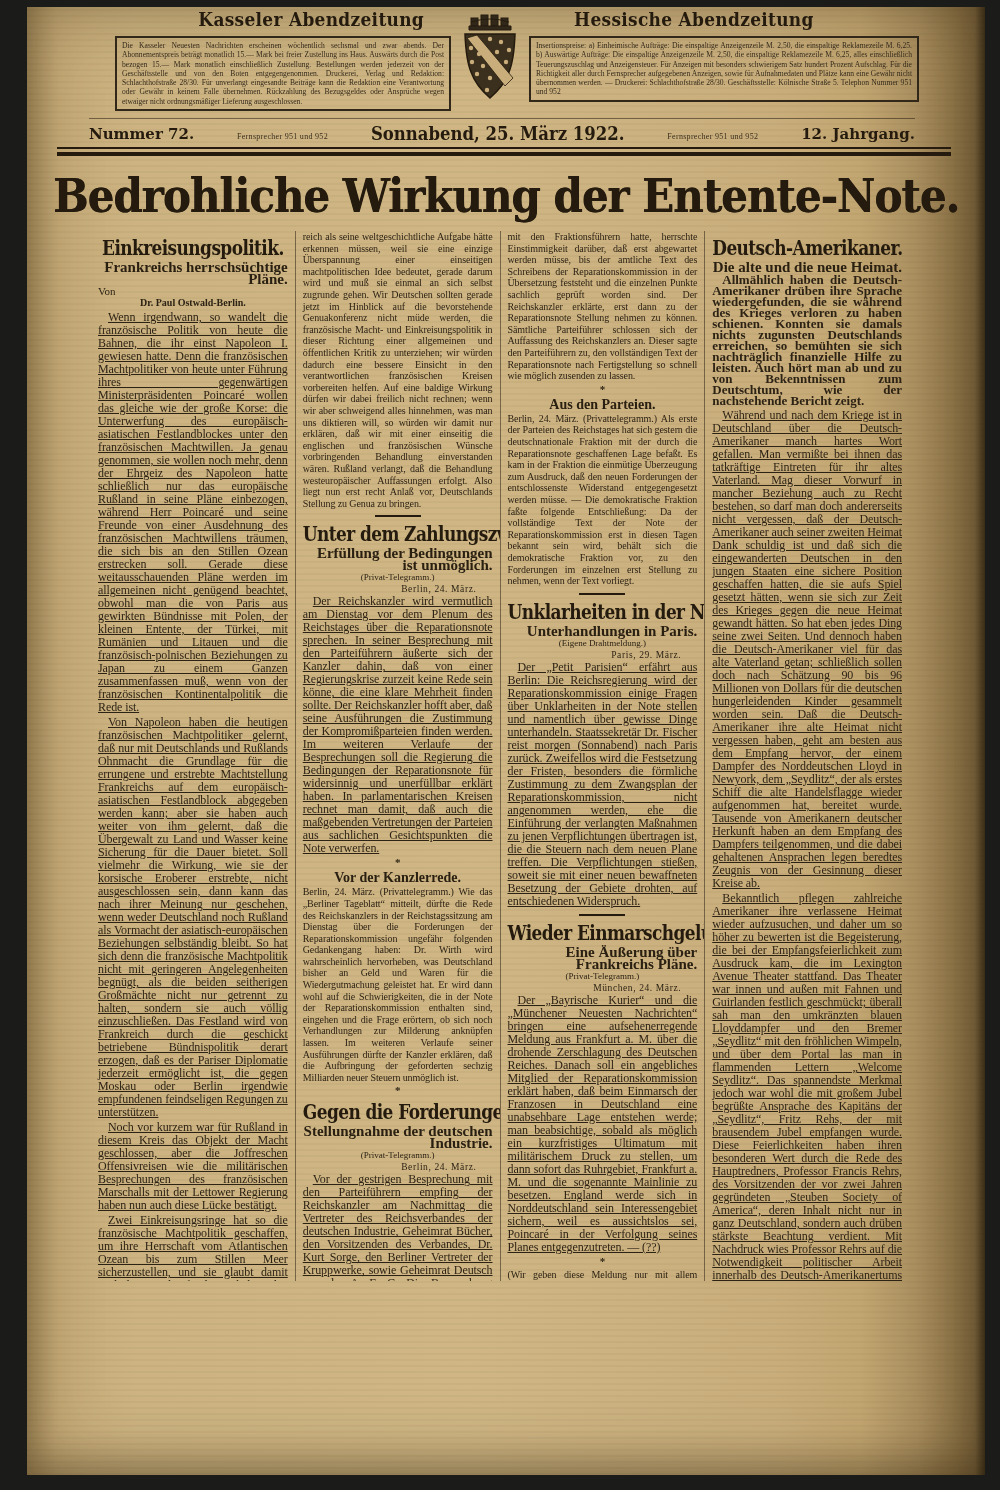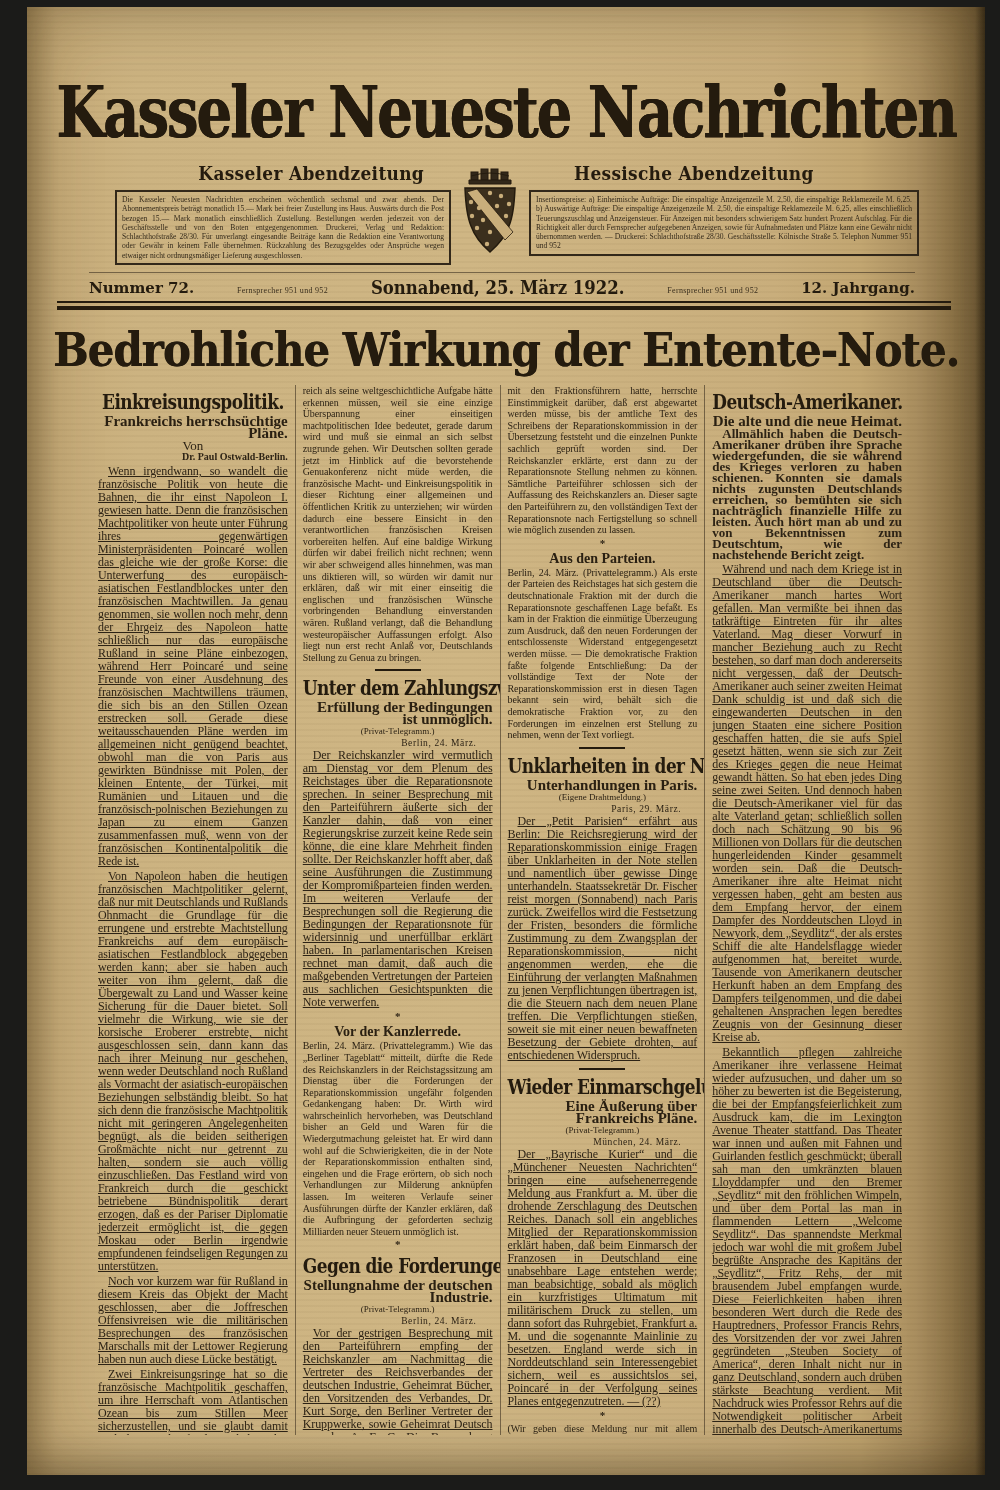--- a/index.html
+++ b/index.html
@@ -64,39 +64,36 @@
   .col{flex:1 1 0;padding:0 7px;overflow:hidden;}
   .col + .col{border-left:1px solid rgba(45,35,21,0.55);}
 
   .blk-h1{font-family:"DejaVu Serif",serif;font-weight:bold;font-size:17px;line-height:22px;
     text-align:center;margin:6px 0 2px;color:#241b0e;transform:scaleY(1.18);
     letter-spacing:-0.6px;white-space:nowrap;}
   .blk-h2{font-weight:bold;font-size:15px;line-height:12px;text-align:right;margin:1px 0;color:#2a2012;}
   .blk-h3{font-weight:bold;font-size:14px;line-height:13px;text-align:center;margin:4px 0 2px;color:#2a2012;}
   .blk-tele{font-size:9px;line-height:11px;text-align:center;}
   .blk-date{font-size:9.5px;line-height:12px;text-align:right;padding-right:16px;letter-spacing:0.6px;}
-  .blk-byline{font-size:13px;line-height:11px;text-align:center;}
-  .blk-author{font-size:10px;line-height:12px;font-weight:bold;text-align:right;margin-bottom:2px;}
+  .blk-byline{font-size:11px;line-height:11px;text-align:left;}
+  .blk-author{font-size:10px;line-height:12px;font-weight:bold;text-align:center;margin-bottom:2px;}
   .blk-p{font-size:12px;line-height:13px;text-align:justify;text-indent:10px;margin:0 0 2px;letter-spacing:-0.1px;text-decoration:underline;}
   .blk-pc{font-size:10px;line-height:11.6px;text-align:justify;text-indent:0;margin:0 0 2px;letter-spacing:-0.1px;}
   .blk-pb{font-size:13px;line-height:11px;font-weight:bold;text-align:justify;text-indent:10px;margin:0 0 3px;}
   .blk-sep{text-align:center;font-weight:bold;font-size:11px;line-height:9px;margin:3px 0;}
   .blk-rule{width:46px;border-top:2px solid #241b0e;margin:6px auto 4px;}
 
   .edge-shade{position:absolute;right:0;top:0;width:10px;height:100%;
     background:linear-gradient(90deg,rgba(0,0,0,0) 0,rgba(20,14,4,0.5) 100%);}
 </style>
 </head>
 <body>
 
 <div class="paper">
 
-  <div class="masthead">
-    <div class="title frak">Kasseler Neueste Nachrichten</div>
-  </div>
 
   <div class="subtitle-row">
     <span class="sub frak">Kasseler Abendzeitung</span>
     <span class="gap"></span>
     <span class="sub frak">Hessische Abendzeitung</span>
   </div>
 
   <div class="imprint-row">
     <div class="imprint-box imprint-left">Die Kasseler Neuesten Nachrichten erscheinen wöchentlich sechsmal und zwar abends. Der Abonnementspreis beträgt monatlich 15.— Mark bei freier Zustellung ins Haus. Auswärts durch die Post bezogen 15.— Mark monatlich einschließlich Zustellung. Bestellungen werden jederzeit von der Geschäftsstelle und von den Boten entgegengenommen. Druckerei, Verlag und Redaktion: Schlachthofstraße 28/30. Für unverlangt eingesandte Beiträge kann die Redaktion eine Verantwortung oder Gewähr in keinem Falle übernehmen. Rückzahlung des Bezugsgeldes oder Ansprüche wegen etwaiger nicht ordnungsmäßiger Lieferung ausgeschlossen.</div>
     <div class="crest-cell">

